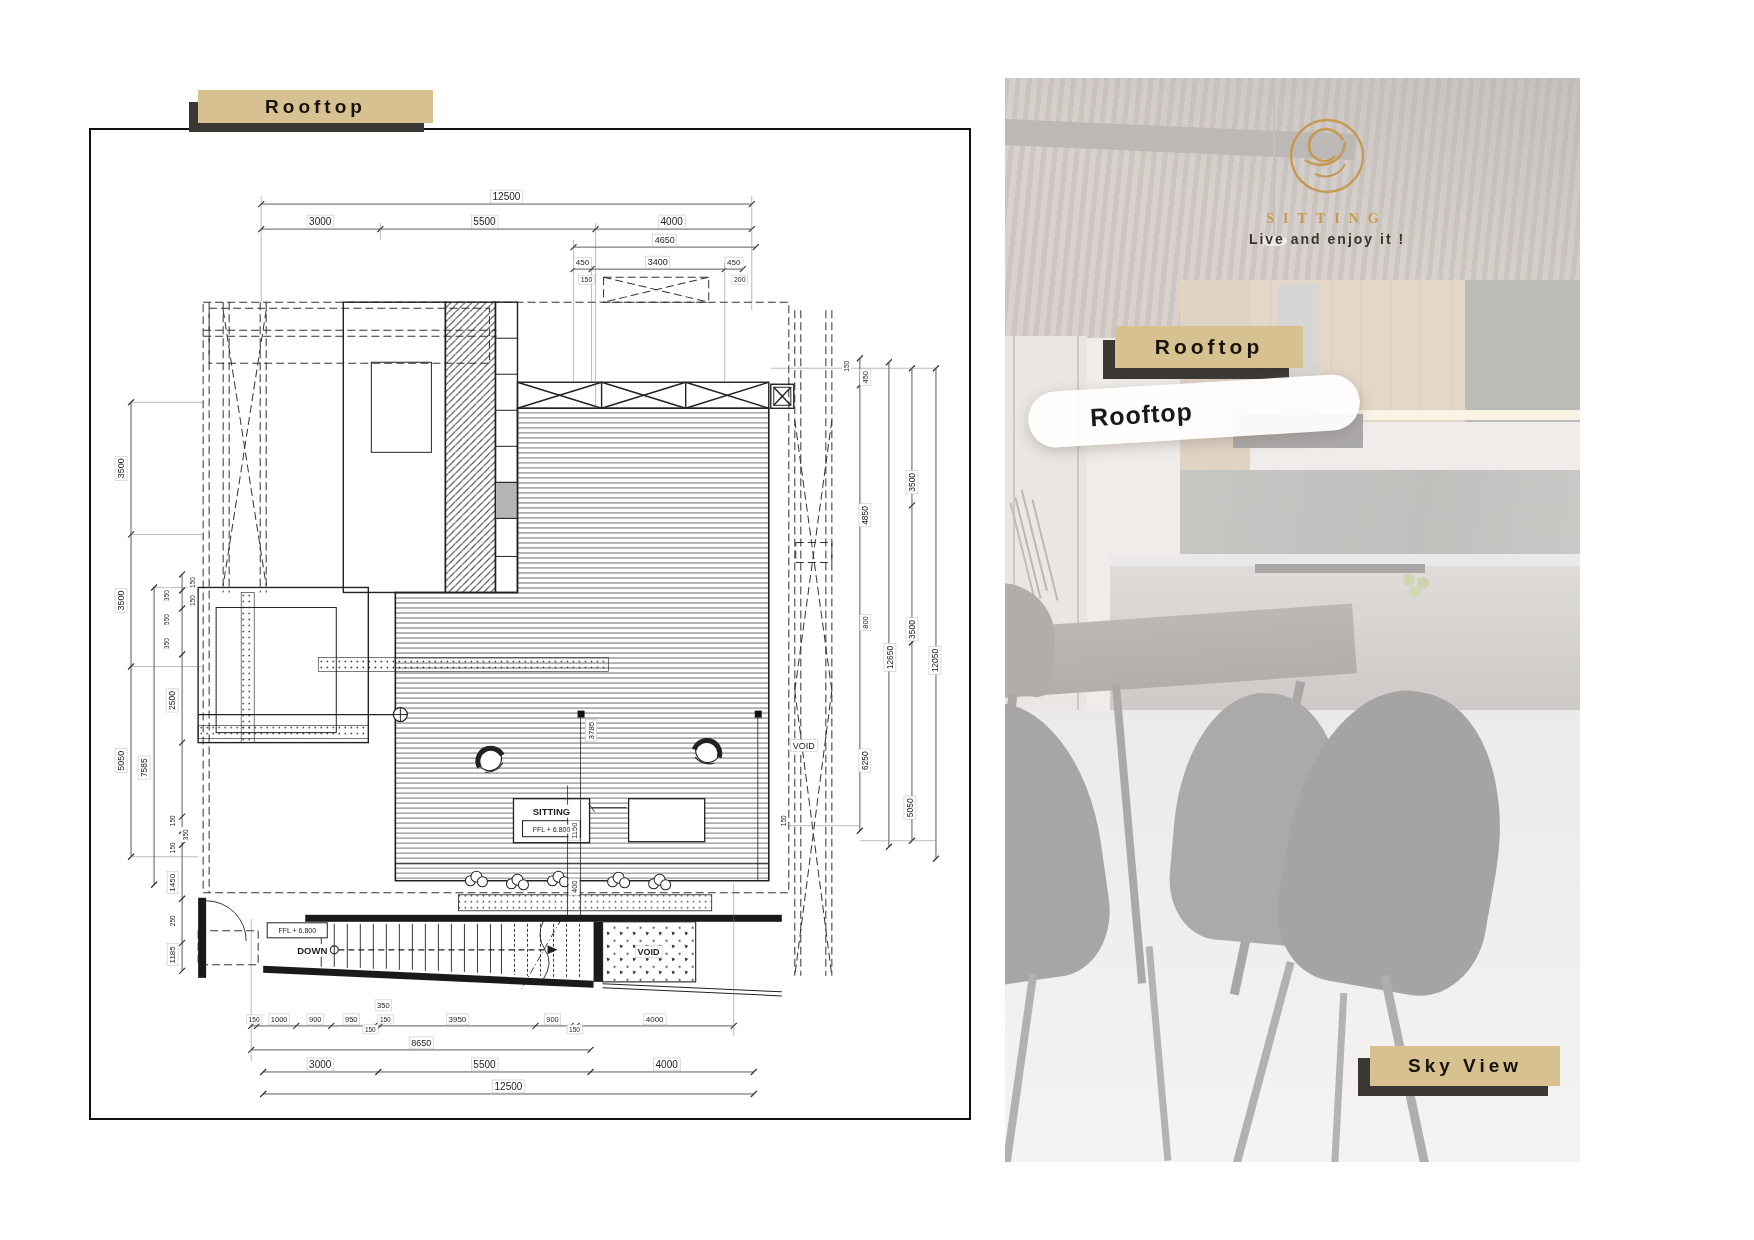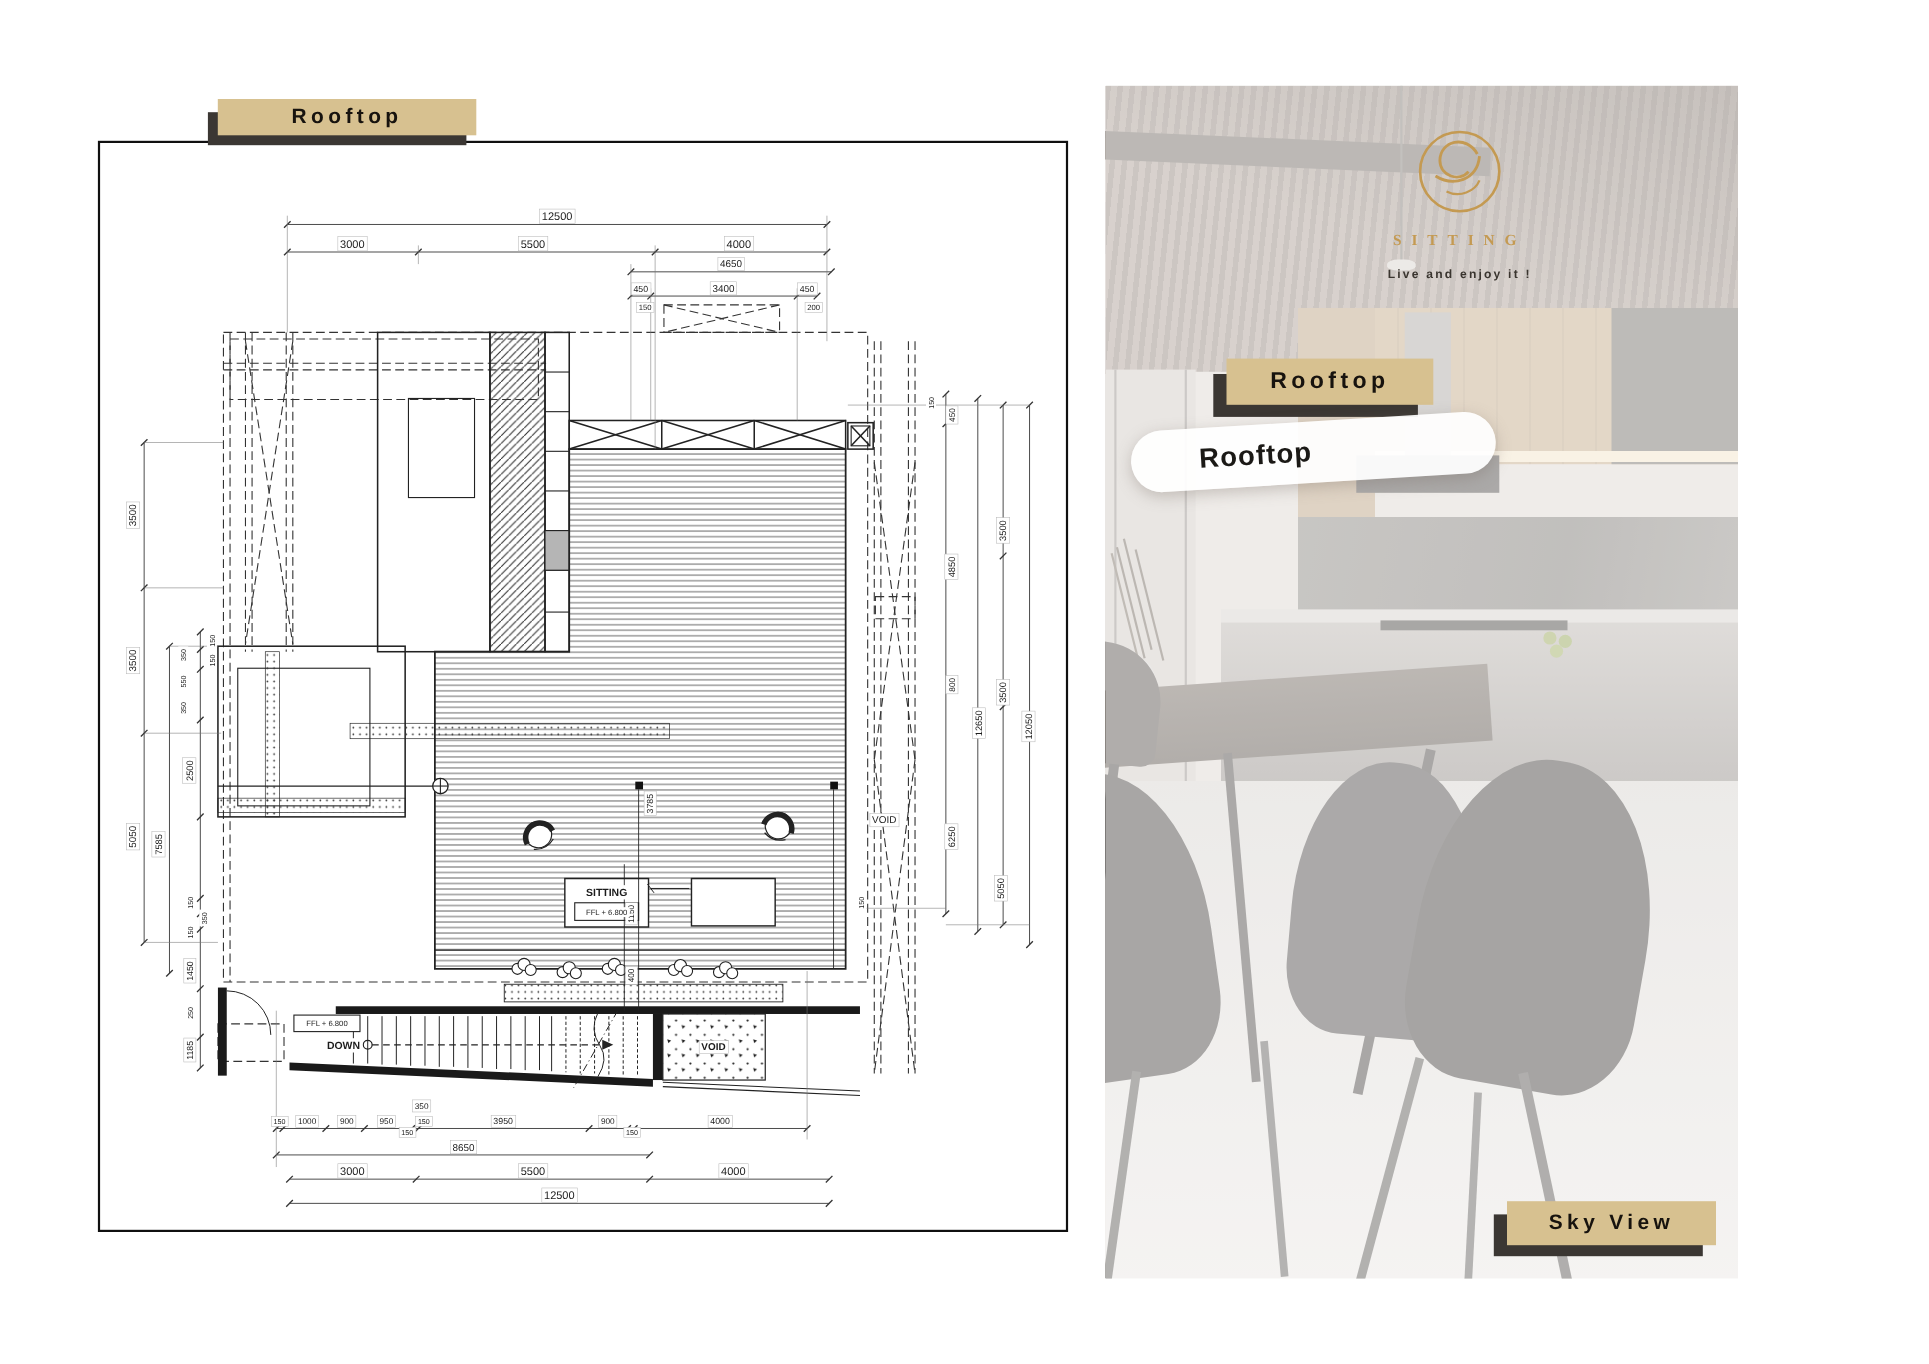--- a/index.html
+++ b/index.html
@@ -39,21 +39,21 @@
   }
   .brand{
     font-family:"Liberation Serif", serif;font-size:28px;font-weight:600;
     color:#141414;letter-spacing:8px;margin-top:4px;
   }
   .brand-sub{
     font-family:"Liberation Serif", serif;font-size:14px;color:#c49a52;
     letter-spacing:9px;margin-top:3px;font-weight:600;
   }
   .brand-tag{
-    font-size:11px;font-weight:700;color:#3a352f;letter-spacing:2px;margin-top:16px;
+    font-size:14px;font-weight:700;color:#3a352f;letter-spacing:2px;margin-top:4px;
   }
   .caption-pill{
     position:absolute;left:1028px;top:383px;width:332px;height:56px;z-index:6;
     background:rgba(255,255,255,0.93);border-radius:28px;
     transform:rotate(-3.5deg);display:flex;align-items:center;
     box-shadow:0 4px 14px rgba(120,110,100,0.35);
   }
   .caption-pill span{
     font-size:25px;font-weight:700;color:#1b1916;letter-spacing:1px;padding-left:62px;
   }
@@ -644,18 +644,18 @@
   <div class="tag-shadow" style="left:-12px;right:14px;top:14px;bottom:-11px;"></div>
   <div class="tag-core">
     <span>Rooftop</span>
   </div>
 </div>
 
 <div class="caption-pill">
   <span>Rooftop</span>
 </div>
 
-<div class="tag" style="left:1370px;top:1046px;width:190px;height:40px;font-size:19px;margin-top:46px;">
+<div class="tag" style="left:1370px;top:1046px;width:190px;height:40px;font-size:19px;">
   <div class="tag-shadow" style="left:-12px;right:12px;top:12px;bottom:-10px;"></div>
   <div class="tag-core">
     <span>Sky View</span>
   </div>
 </div>
 
 </body></html>

